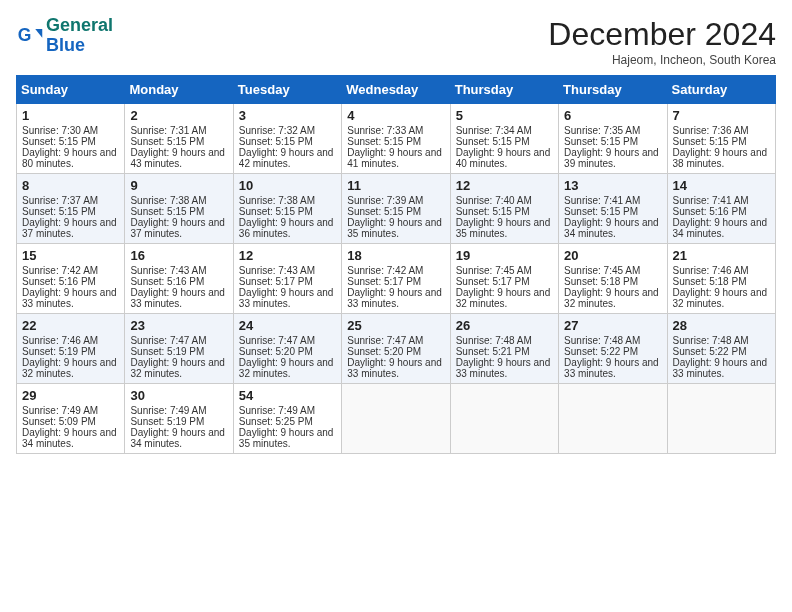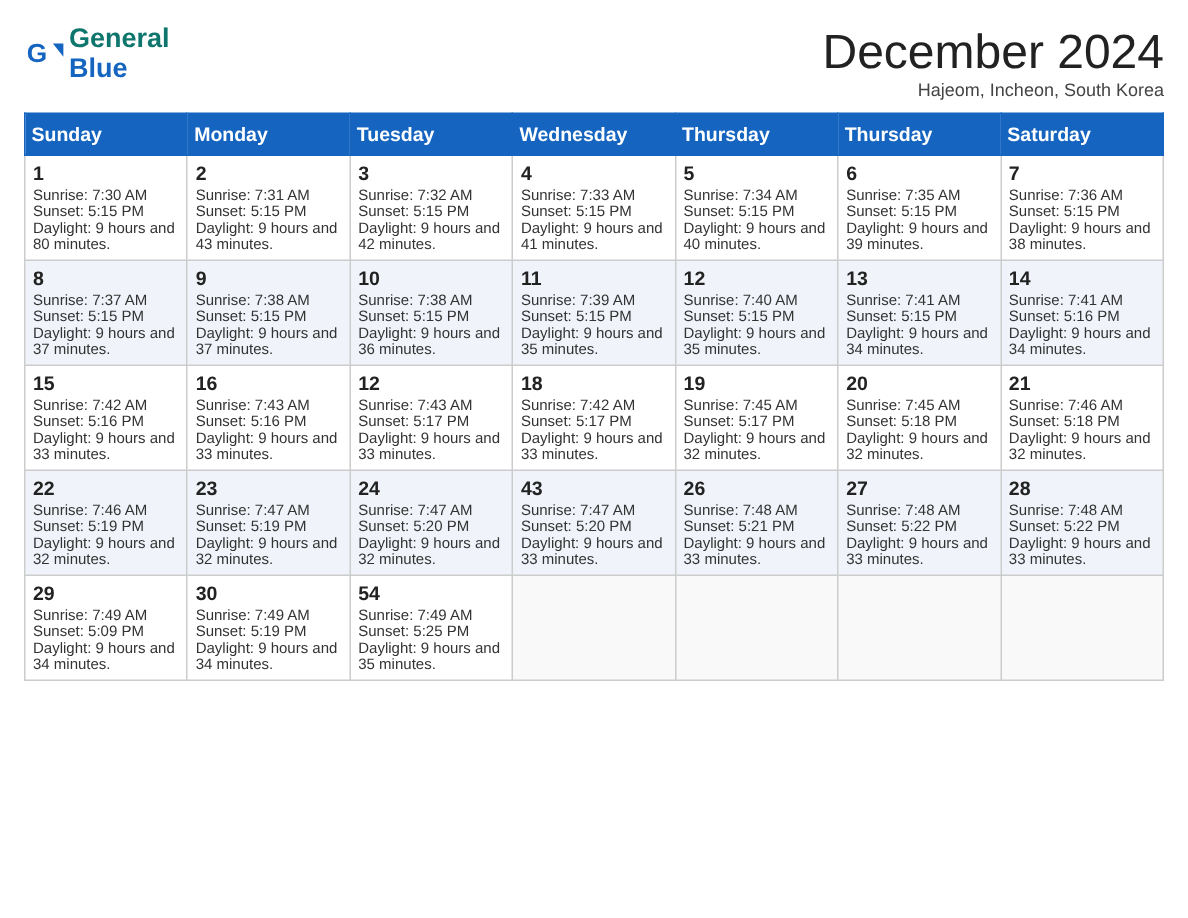--- a/index.html
+++ b/index.html
@@ -262,21 +262,21 @@
           <div>Sunset: 5:19 PM</div>
           <div>Daylight: 9 hours and 32 minutes.</div>
         </td>
         <td>
           <span class="day-num">24</span>
           <div>Sunrise: 7:47 AM</div>
           <div>Sunset: 5:20 PM</div>
           <div>Daylight: 9 hours and 32 minutes.</div>
         </td>
         <td>
-          <span class="day-num">43</span>
+          <span class="day-num">25</span>
           <div>Sunrise: 7:47 AM</div>
           <div>Sunset: 5:20 PM</div>
           <div>Daylight: 9 hours and 33 minutes.</div>
         </td>
         <td>
           <span class="day-num">26</span>
           <div>Sunrise: 7:48 AM</div>
           <div>Sunset: 5:21 PM</div>
           <div>Daylight: 9 hours and 33 minutes.</div>
         </td>

